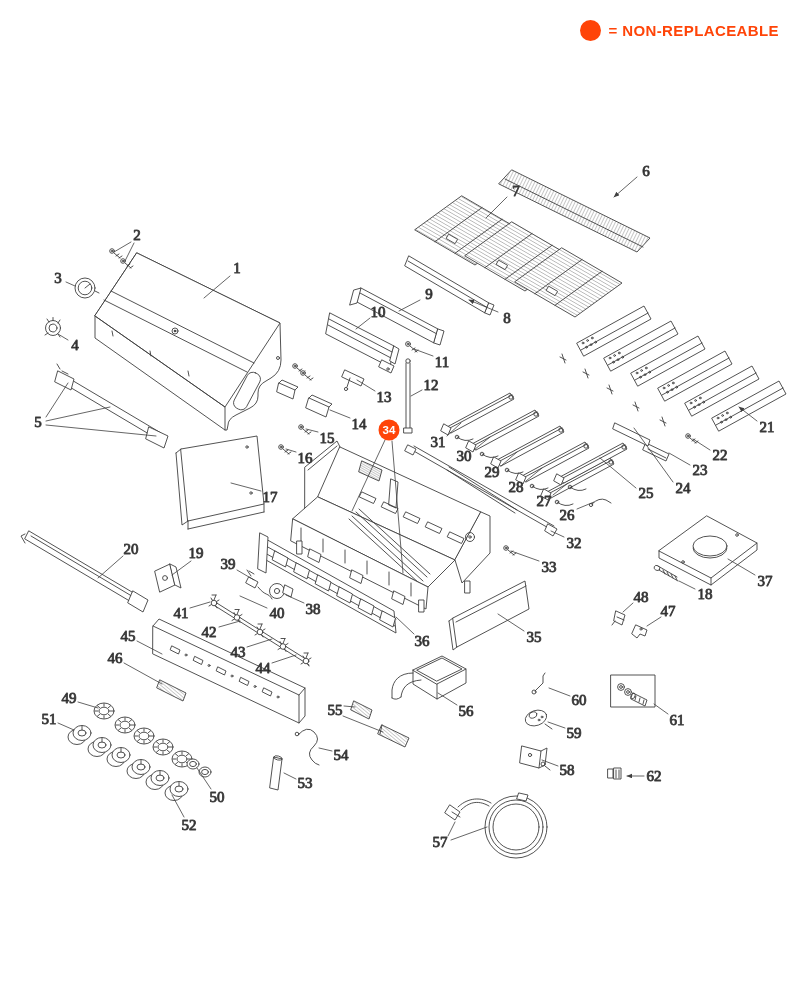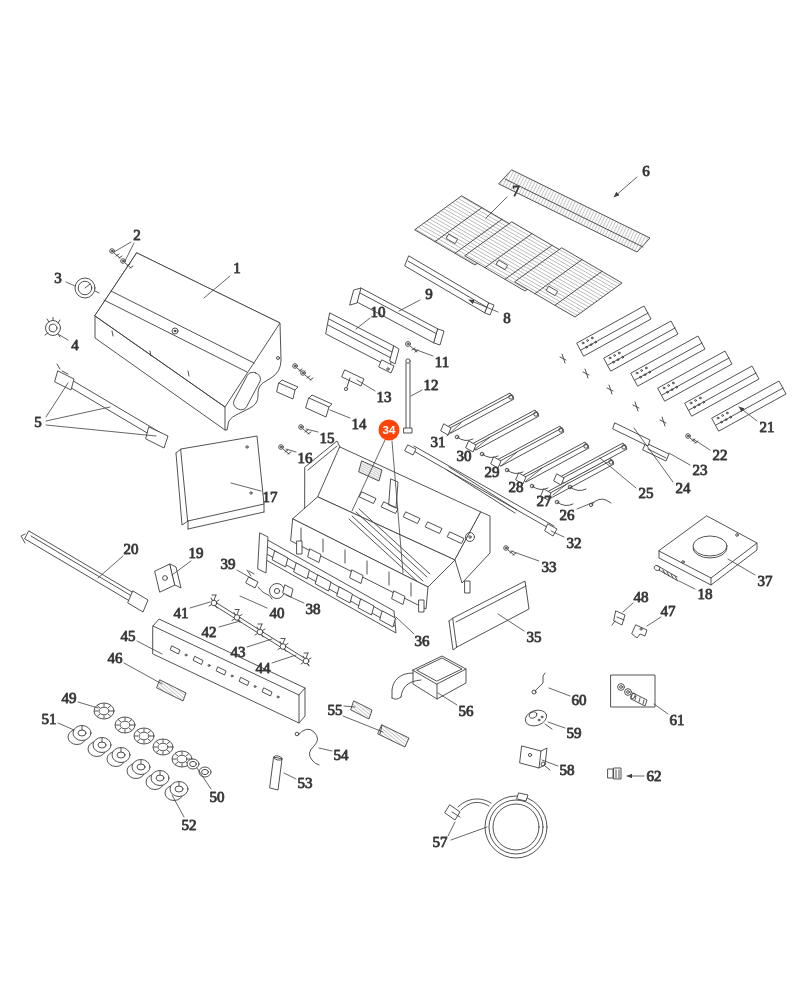--- a/index.html
+++ b/index.html
@@ -12,20 +12,24 @@
   svg *{vector-effect:non-scaling-stroke;}
   .art{stroke:#3f3f3f;stroke-width:.9;fill:none;stroke-linecap:round;stroke-linejoin:round;}
   .plabel{font-family:"Liberation Serif",serif;font-size:15px;fill:#1f1f1f;}
   .badge-txt{font-family:"Liberation Sans",sans-serif;font-size:11.5px;font-weight:bold;}
 </style>
 </head>
 <body>
 
 <div class="stage">
 
+  <div class="legend">
+    <span class="dot" style="background: rgb(255, 68, 8);"></span>
+    <span class="txt" style="color: rgb(255, 68, 8);">= NON-REPLACEABLE</span>
+  </div>
 
   <svg id="cv" width="798" height="1007" viewBox="0 0 798 1007">
     <defs>
       <marker id="arr" markerWidth="9" markerHeight="8" refX="6.5" refY="3" orient="auto">
         <path d="M0,0 L7,3 L0,6 Z" fill="#3f3f3f"></path>
       </marker>
       <pattern id="patG" width="3.2" height="3.2" patternUnits="userSpaceOnUse" patternTransform="rotate(30)">
         <line x1="0" y1="0" x2="3.2" y2="0" stroke="#5a5a5a" stroke-width="0.7"></line>
       </pattern>
       <pattern id="patR" width="3" height="3" patternUnits="userSpaceOnUse" patternTransform="rotate(116)">

